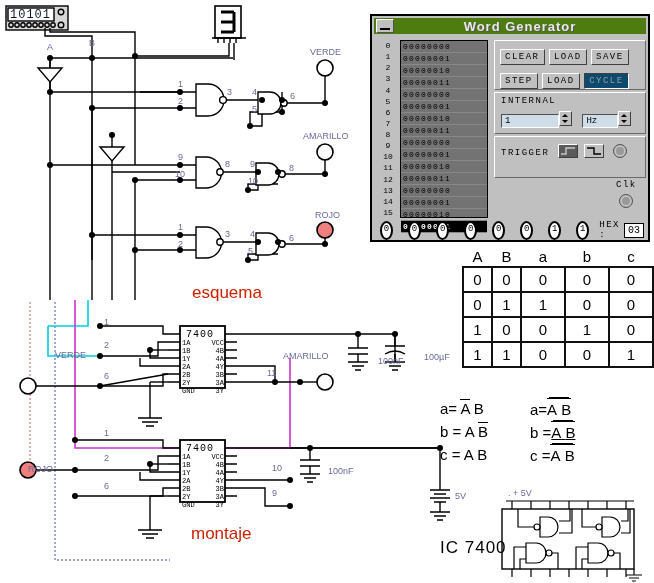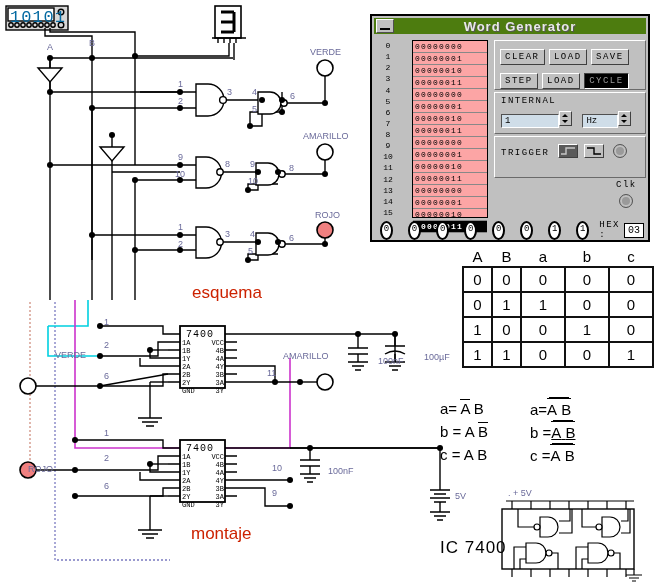--- a/index.html
+++ b/index.html
@@ -22,36 +22,36 @@
   #wg-title-text{flex:1;text-align:center;font-size:13px;font-weight:bold;
              color:#e8e8e8;letter-spacing:1px;
              text-shadow:1px 1px 0 #555;}
   #wg-body{position:absolute;left:4px;top:22px;right:4px;bottom:4px;}
 
   #wg-list{position:absolute;left:2px;top:2px;width:110px;height:178px;
            display:flex;}
   #wg-idx{width:20px;display:flex;flex-direction:column;}
   #wg-idx div{flex:1;font-size:8px;font-family:"Liberation Mono",monospace;
               text-align:center;line-height:11px;color:#000;}
-  #wg-words{flex:1;background:#fca5a5;border:1px solid #000;
-            display:flex;flex-direction:column;margin-left:14px;}
+  #wg-words{flex:1;background:#737373;border:1px solid #000;
+            display:flex;flex-direction:column;margin-left:2px;}
   #wg-words div{flex:1;font-size:8px;font-family:"Liberation Mono",monospace;
             letter-spacing:1.2px;line-height:11px;color:#000;
             border-bottom:1px solid #888;padding-left:2px;}
   #wg-words div.sel{background:#000;color:#fff;font-weight:bold;}
 
   .wg-panel{position:absolute;background:#c0c0c0;
             border-top:1px solid #fff;border-left:1px solid #fff;
             border-right:1px solid #6a6a6a;border-bottom:1px solid #6a6a6a;}
   .wgbtn{display:inline-block;background:#c0c0c0;color:#000;
          font-family:"Liberation Mono",monospace;font-size:9px;
          letter-spacing:1.5px;padding:2px 4px;
          border-top:1px solid #fff;border-left:1px solid #fff;
          border-right:1px solid #404040;border-bottom:1px solid #404040;}
-  .wgbtn.on{background:#000000;color:#9a9a9a;
+  .wgbtn.on{background:#0c4a6e;color:#9a9a9a;
          border-top:1px solid #404040;border-left:1px solid #404040;
          border-right:1px solid #fff;border-bottom:1px solid #fff;}
   .wglabel{font-family:"Liberation Mono",monospace;font-size:9px;
            letter-spacing:1.5px;color:#000;}
   .wgfield{display:inline-block;background:#cfdde8;
            border-top:1px solid #505050;border-left:1px solid #505050;
            border-right:1px solid #fff;border-bottom:1px solid #fff;
            font-family:"Liberation Mono",monospace;font-size:9px;
            padding:1px 3px;color:#000;}
   .spin{display:inline-block;width:11px;height:13px;background:#c0c0c0;
@@ -224,21 +224,21 @@
       <circle cx="258" cy="242" r="3"></circle>
         <circle cx="278" cy="242" r="3"></circle>
       <circle cx="248" cy="260" r="3"></circle>
         <circle cx="325" cy="244" r="3"></circle>
       <circle cx="135" cy="56" r="3"></circle>
     </g>
   </svg>
 </div>
 
 <div class="abs" style="left:10px;top:8px;width:44px;font-family:'Liberation Mono',monospace;
-            font-size:17px;letter-spacing:1px;color:#0369a1;">10101</div>
+            font-size:12px;letter-spacing:1px;color:#0f172a;">10101</div>
 
 <div class="abs lbl" style="left:47px;top:42px;">A</div>
 <div class="abs lbl" style="left:89px;top:38px;">B</div>
 
 <div class="abs lbl" style="left:310px;top:47px;">VERDE</div>
 <div class="abs lbl" style="left:303px;top:131px;">AMARILLO</div>
 <div class="abs lbl" style="left:315px;top:210px;">ROJO</div>
 
 <div class="abs lbl" style="left:178px;top:79px;">1</div>
 <div class="abs lbl" style="left:178px;top:96px;">2</div>

